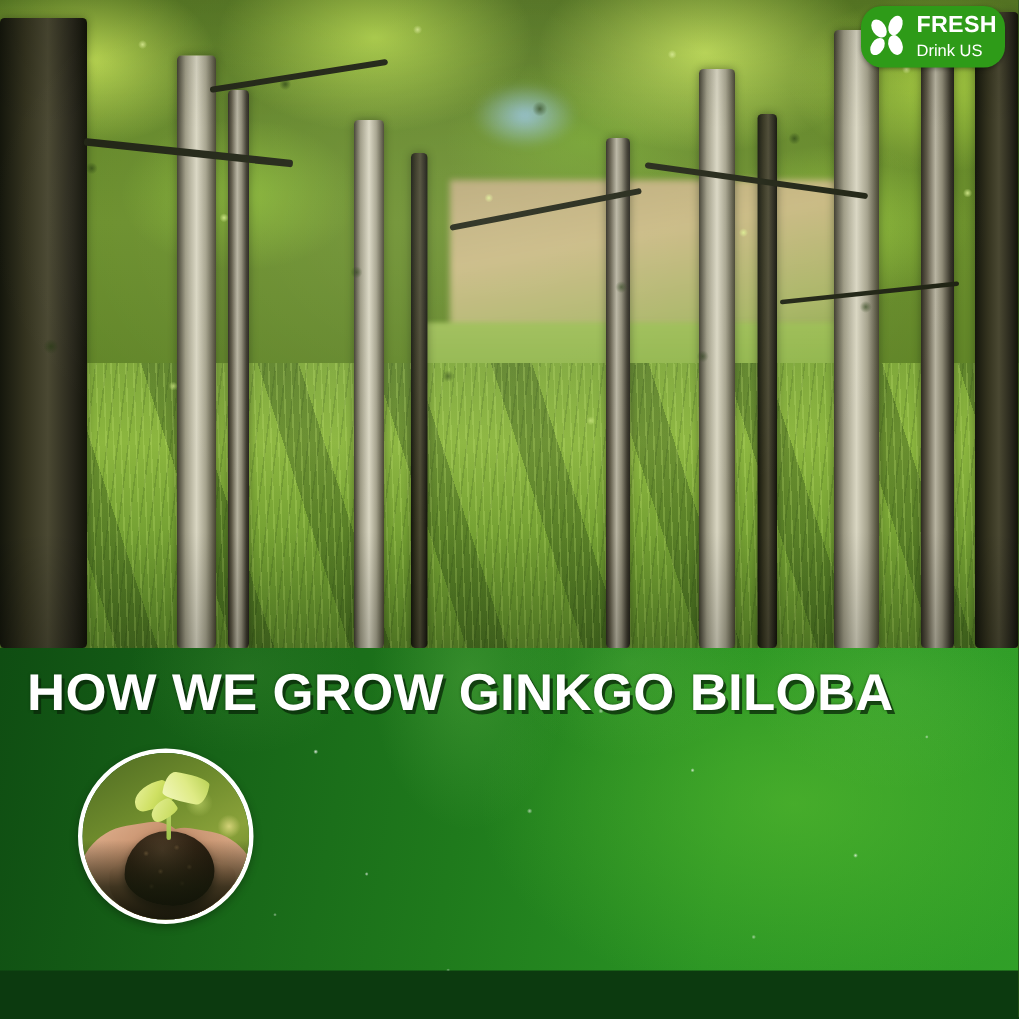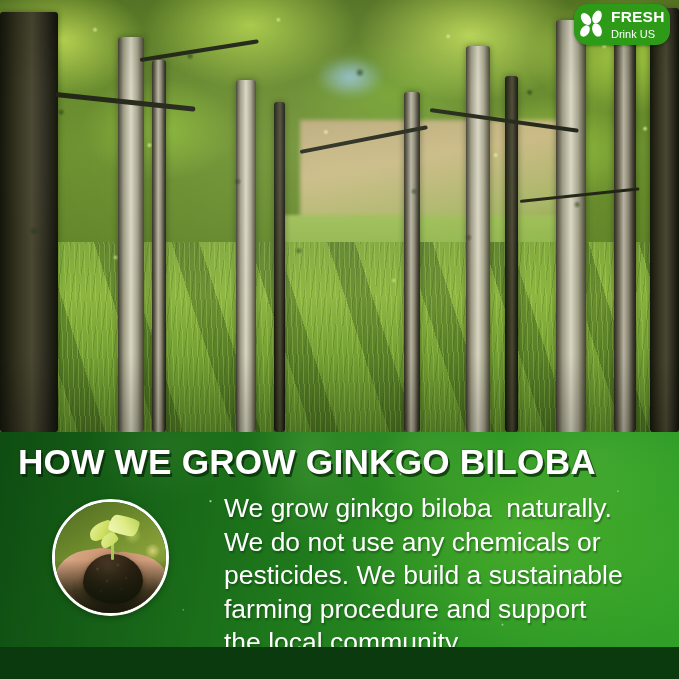--- a/index.html
+++ b/index.html
@@ -253,21 +253,14 @@
     <div class="soil">
       <div class="soil-tex"></div>
     </div>
     <div class="stem"></div>
     <div class="leaf1"></div>
     <div class="leaf2"></div>
     <div class="leaf3"></div>
     <div class="c-dark"></div>
   </div>
 
-  <div class="body-copy">
-    <p>We grow ginkgo biloba  naturally.</p>
-    <p>We do not use any chemicals or</p>
-    <p>pesticides. We build a sustainable</p>
-    <p>farming procedure and support</p>
-    <p>the local community.</p>
-  </div>
 
 </div>
 
 </body></html>

